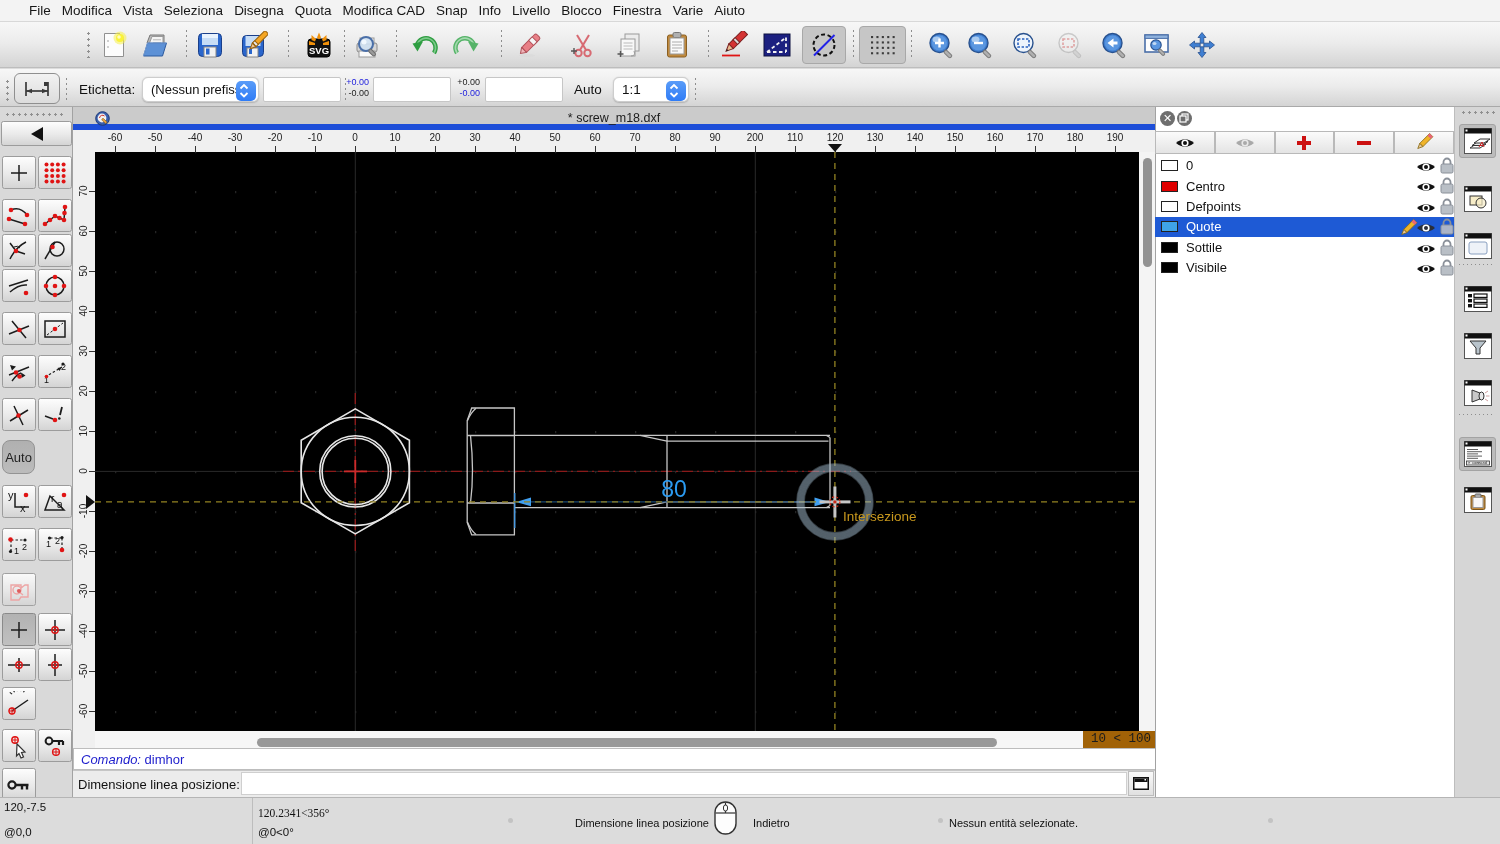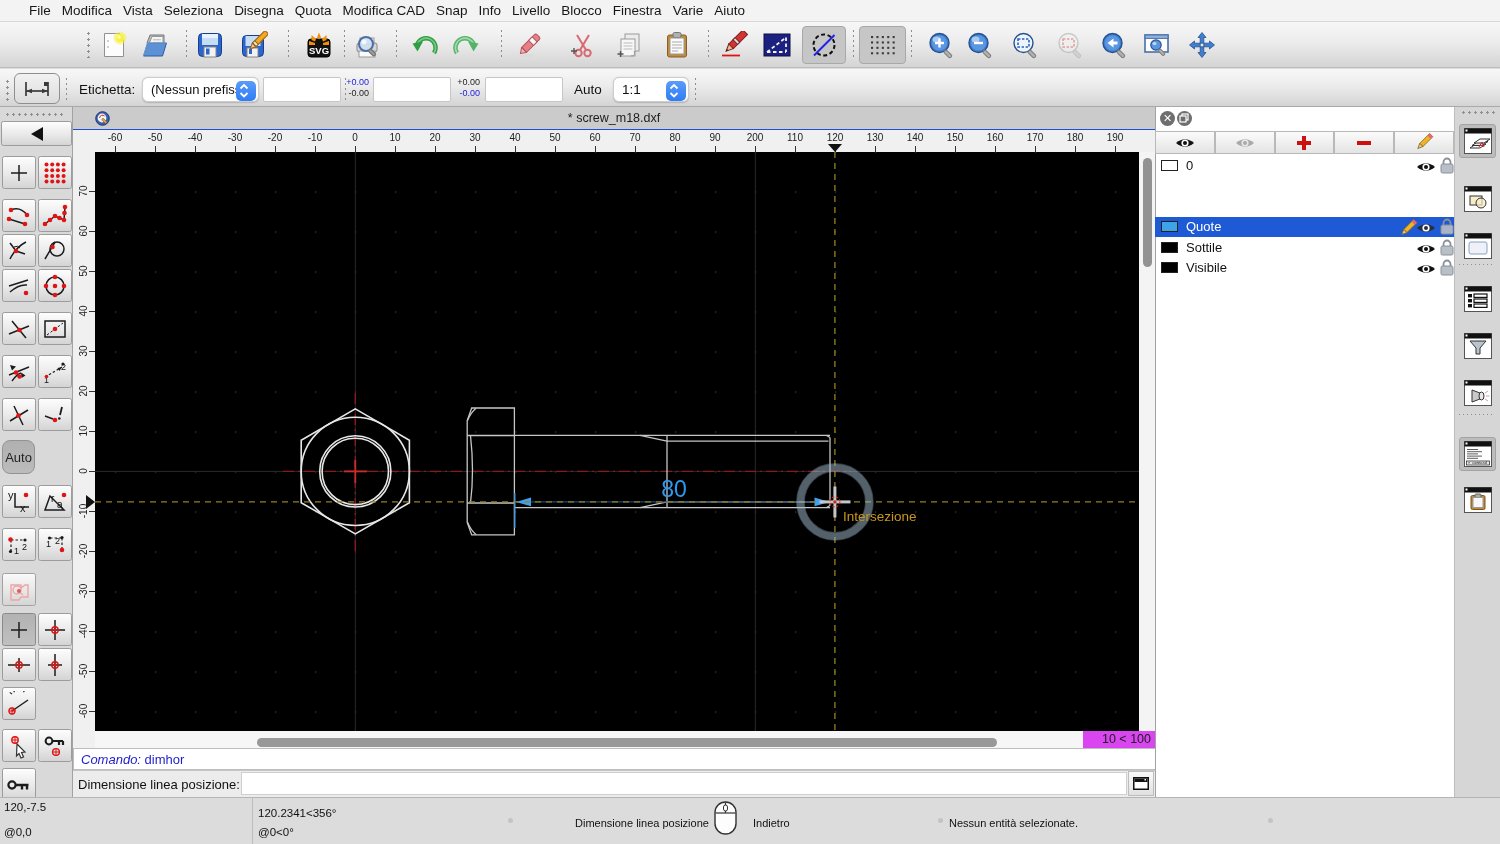--- a/index.html
+++ b/index.html
@@ -23,34 +23,34 @@
 .icon { position:absolute; top:9px; }
 
 #leftdock { left:0; top:107px; width:73px; height:690px; background:#d9d9d9; border-right:1px solid #a2a2a2; overflow:hidden; }
 .snapbtn { position:absolute; width:34px; height:33px; border:1px solid #9c9c9c; border-radius:2.5px;
   background:linear-gradient(#fdfdfd, #e9e9e9 55%, #d4d4d4); display:flex; align-items:center; justify-content:center; }
 .snapwide { position:absolute; left:1px; width:71px; height:25px; border:1px solid #9c9c9c; border-radius:2.5px;
   background:linear-gradient(#fdfdfd, #e9e9e9 55%, #d4d4d4); display:flex; align-items:center; justify-content:center; }
 .pressed { background:linear-gradient(#b2b2b2,#c0c0c0) !important; border-color:#8a8a8a !important; }
 .c1 { left:2px; } .c2 { left:38px; }
 
-#mdititle { left:73px; top:107px; width:1082px; height:23px; background:#cbcbcb; border-bottom:1px solid #1d4ed8;
+#mdititle { left:73px; top:107px; width:1082px; height:23px; background:#cbcbcb; border-bottom:6px solid #1d4ed8;
   font-size:12.5px; color:#1c1c1c; text-align:center; line-height:22px; }
 #hruler { left:95px; top:130px; width:1060px; height:22px; background:#f0f0f0; }
 #rulcorner { left:73px; top:130px; width:22px; height:22px; background:#f0f0f0; }
 #vruler { left:73px; top:152px; width:22px; height:579px; background:#f0f0f0; }
 .hrnum { position:absolute; top:2px; font-size:10px; color:#222; transform:translateX(-50%); }
 .hrtick { position:absolute; bottom:0; width:1px; height:6px; background:#333; }
 .vrnum { position:absolute; font-size:10px; color:#222; width:22px; height:12px; line-height:12px; text-align:center; transform:rotate(-90deg); white-space:nowrap; }
 .vrtick { position:absolute; right:0; width:6px; height:1px; background:#333; }
 #canvas { left:95px; top:152px; width:1044px; height:579px; background:#000; }
 #gutter { left:1139px; top:152px; width:16px; height:596px; background:#f4f4f4; }
 #vthumb { left:1143px; top:158px; width:9px; height:109px; background:#929292; border-radius:4.5px; }
 #hscrollrow { left:95px; top:731px; width:1044px; height:17px; background:#f6f6f6; }
-#hscrolllbl { left:1083px; top:731px; width:72px; height:17px; background:#d946ef; font-size:12.5px; color:#1c1c1c; text-align:right; line-height:17px; padding-right:4px; }
+#hscrolllbl { left:1083px; top:731px; width:72px; height:17px; background:#a16207; font-size:12.5px; color:#1c1c1c; text-align:right; line-height:17px; padding-right:4px;font-family:Liberation Mono, monospace; }
 #hthumb { left:257px; top:738px; width:740px; height:9px; background:#989898; border-radius:4.5px; }
 #blcorner { left:73px; top:731px; width:22px; height:17px; background:#f0f0f0; }
 
 #cmdrow1 { left:73px; top:748px; width:1082px; height:22px; background:#ffffff; border:1px solid #bdbdbd; border-right:none;
   font-size:13px; color:#1d1dcc; line-height:21px; padding-left:7px; }
 #cmdrow2 { left:73px; top:770px; width:1082px; height:27px; background:#ececec; border-top:1px solid #c6c6c6; font-size:13px; color:#111; }
 #cmdinput { left:241px; top:772px; width:886px; height:23px; background:#fff; border:1px solid #cfcfcf; }
 #cmdbtn { left:1128px; top:771px; width:26px; height:25px; background:linear-gradient(#fafafa,#e0e0e0); border:1px solid #bdbdbd; display:flex; align-items:center; justify-content:center; }
 
 #rpanel { left:1155px; top:107px; width:299px; height:691px; background:#fff; border-left:1px solid #a2a2a2; }
@@ -831,20 +831,46 @@
       <span style="position:absolute;left:260px;top:2.5px;"><svg width="22" height="18" viewBox="0 0 22 18">
           <path d="M2,9 Q11,1.5 20,9 Q11,16.5 2,9 Z" fill="#111"></path>
           <circle cx="11" cy="9" r="3.6" fill="#fff"></circle>
           <circle cx="11" cy="9" r="2" fill="#111"></circle>
         </svg></span>
       <span style="position:absolute;left:283px;top:1.5px;"><svg width="18" height="18" viewBox="0 0 18 18">
           <rect x="3" y="7" width="12" height="9" rx="1.5" fill="#b9bfc6" stroke="#8a9099"></rect>
           <path d="M5.5,7 v-2 a3.5,3.5 0 0,1 7,0 v2" fill="none" stroke="#8a9099" stroke-width="1.8"></path>
         </svg></span>
     </div>
+<div class="lrow" style="top:175.9px;">
+      <span class="sw" style="background:#e00000;"></span>
+      <span class="nm">Centro</span>
+      <span style="position:absolute;left:260px;top:2.5px;"><svg width="22" height="18" viewBox="0 0 22 18">
+          <path d="M2,9 Q11,1.5 20,9 Q11,16.5 2,9 Z" fill="#111"></path>
+          <circle cx="11" cy="9" r="3.6" fill="#fff"></circle>
+          <circle cx="11" cy="9" r="2" fill="#111"></circle>
+        </svg></span>
+      <span style="position:absolute;left:283px;top:1.5px;"><svg width="18" height="18" viewBox="0 0 18 18">
+          <rect x="3" y="7" width="12" height="9" rx="1.5" fill="#b9bfc6" stroke="#8a9099"></rect>
+          <path d="M5.5,7 v-2 a3.5,3.5 0 0,1 7,0 v2" fill="none" stroke="#8a9099" stroke-width="1.8"></path>
+        </svg></span>
+    </div>
+<div class="lrow" style="top:196.3px;">
+      <span class="sw" style="background:#fff;"></span>
+      <span class="nm">Defpoints</span>
+      <span style="position:absolute;left:260px;top:2.5px;"><svg width="22" height="18" viewBox="0 0 22 18">
+          <path d="M2,9 Q11,1.5 20,9 Q11,16.5 2,9 Z" fill="#111"></path>
+          <circle cx="11" cy="9" r="3.6" fill="#fff"></circle>
+          <circle cx="11" cy="9" r="2" fill="#111"></circle>
+        </svg></span>
+      <span style="position:absolute;left:283px;top:1.5px;"><svg width="18" height="18" viewBox="0 0 18 18">
+          <rect x="3" y="7" width="12" height="9" rx="1.5" fill="#b9bfc6" stroke="#8a9099"></rect>
+          <path d="M5.5,7 v-2 a3.5,3.5 0 0,1 7,0 v2" fill="none" stroke="#8a9099" stroke-width="1.8"></path>
+        </svg></span>
+    </div>
 <div class="lrow lrowsel" style="top:216.7px;align-items:center;">
       <span class="sw" style="background:#3fa3e8;"></span>
       <span class="nm">Quote</span>
       <span style="position:absolute;left:243px;top:2px;"><svg width="20" height="19" viewBox="0 0 20 19">
           <g transform="rotate(45 10 9)">
             <rect x="8" y="-1" width="4.5" height="14" fill="#f0b429" stroke="#8a6a10" stroke-width="0.8"></rect>
             <rect x="8" y="-1" width="4.5" height="3" fill="#e8647a"></rect>
             <polygon points="8,13 12.5,13 10.2,18" fill="#e8c89a" stroke="#8a6a10" stroke-width="0.8"></polygon>
           </g>
         </svg></span>
@@ -982,21 +1008,21 @@
         <rect x="1.5" y="1.5" width="2" height="2" fill="#fff"></rect>
         <rect x="7" y="8.5" width="14" height="14" rx="1.5" fill="#c08a3e" stroke="#7a5518"></rect>
         <rect x="11" y="7" width="6" height="3.5" rx="1" fill="#aaa" stroke="#666"></rect>
         <rect x="9" y="10.5" width="10" height="10" fill="#f8f8f8" stroke="#999"></rect>
       </svg>
     </div>
   <div class="abs" id="statusbar">
       <span class="stxt" style="left:4px;top:3px;">120,-7.5</span>
 <span class="stxt" style="left:4px;top:28px;">@0,0</span>
 <div style="position:absolute;left:252px;top:0;width:1px;height:47px;background:#bdbdbd;"></div>
-<span class="stxt" style="left:258px;top:9px;">120.2341&lt;356°</span>
+<span class="stxt" style="left:258px;top:9px;font-family:Liberation Serif, serif;">120.2341&lt;356°</span>
 <span class="stxt" style="left:258px;top:28px;">@0&lt;0°</span>
 <i class="sdot" style="left:508px;top:20px;"></i>
 <span class="stxt" style="left:575px;top:19px;font-size:11px;">Dimensione linea posizione</span>
 <span style="position:absolute;left:714px;top:3px;"><svg width="23" height="35" viewBox="0 0 23 35">
           <rect x="1" y="1" width="21" height="32" rx="10.5" fill="#fdfdfd" stroke="#333" stroke-width="1.4"></rect>
           <line x1="11.5" y1="1.5" x2="11.5" y2="12" stroke="#333" stroke-width="1.2"></line>
           <path d="M1.5,12 h20" stroke="#333" stroke-width="1.2"></path>
           <rect x="9.5" y="4" width="4" height="6" rx="2" fill="#fff" stroke="#333"></rect>
         </svg></span>
 <span class="stxt" style="left:753px;top:19px;font-size:11px;">Indietro</span>

